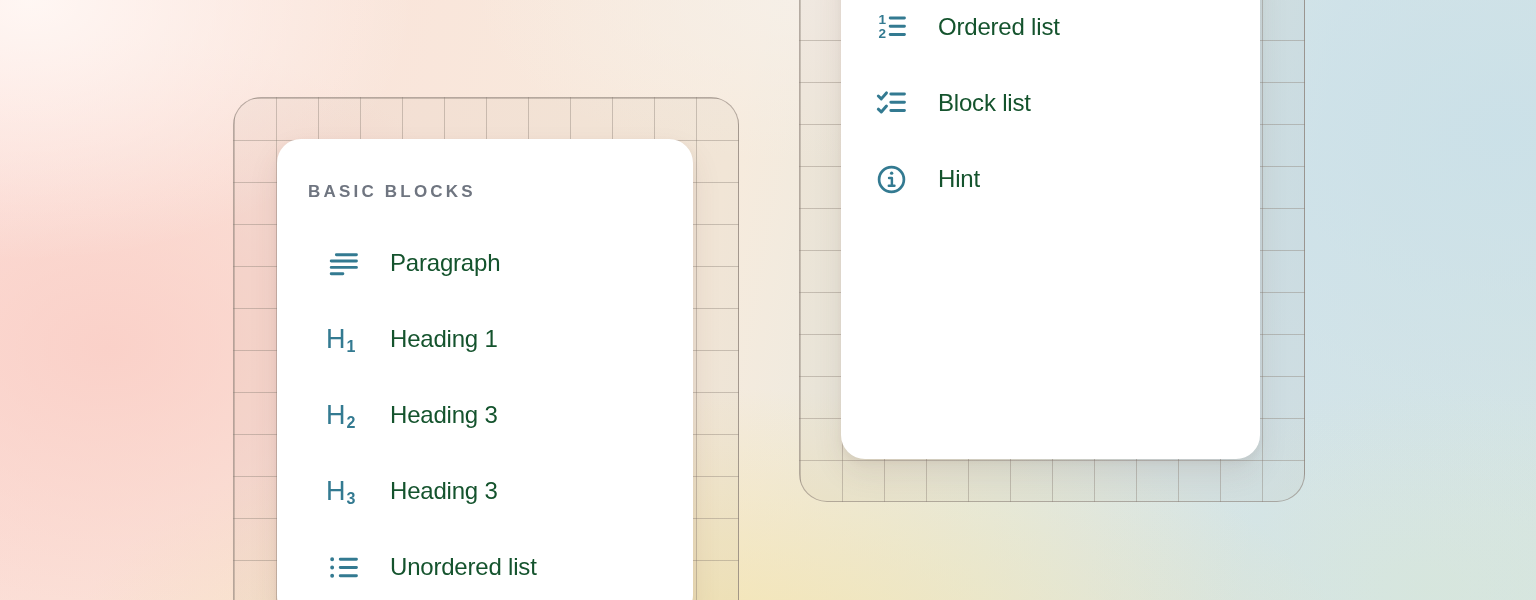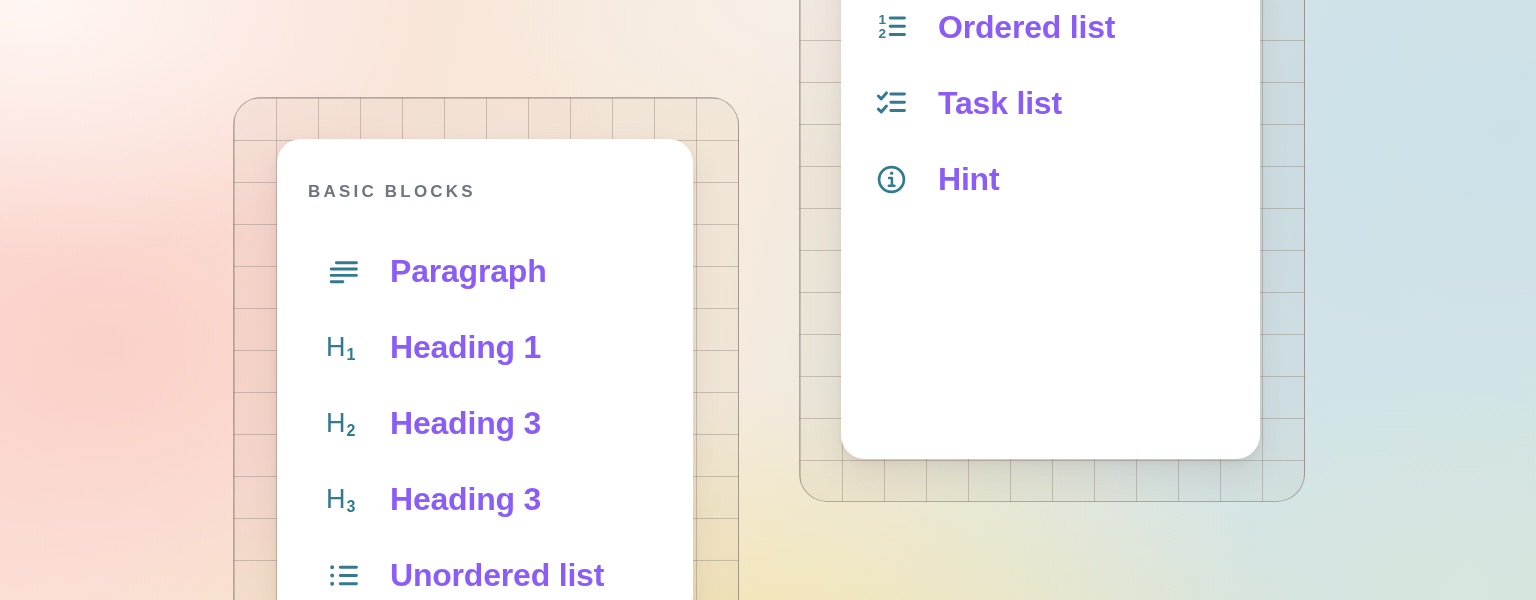--- a/index.html
+++ b/index.html
@@ -29,38 +29,38 @@
   }
   #board-left{left:233px;top:97px;width:506px;height:560px;}
   #board-right{left:799px;top:-45px;width:506px;height:547px;}
   .card{
     position:absolute;background:#ffffff;border-radius:24px;
     box-shadow:0 14px 30px rgba(95,62,50,.10), 0 3px 8px rgba(60,40,30,.05);
   }
   #card-left{left:277px;top:139px;width:416px;height:480px;}
   #card-right{left:841px;top:-49px;width:419px;height:508px;}
   .section-label{
-    margin:43px 0 11px 31px;
+    margin:43px 0 3px 31px;
     font-size:17px;font-weight:700;letter-spacing:3.2px;
     line-height:20px;color:#6f7580;
   }
   .items{padding-top:20px;}
   #card-right .items{padding-top:38px;}
   .item{
     height:76px;display:flex;align-items:center;
     padding-left:49px;cursor:pointer;
   }
   #card-right .item{padding-left:33px;}
   .item .ic{
     width:34px;height:34px;flex:0 0 34px;margin-right:30px;
     display:flex;align-items:center;justify-content:center;color:#337a91;
   }
   .item .ic svg{display:block;}
   .item .lbl{
-    font-size:32px;font-weight:700;color:#8b5cf6;letter-spacing:-.2px;
+    font-size:24px;font-weight:400;color:#14532d;letter-spacing:-.2px;
     white-space:nowrap;
   }
   .hicon{
     font-size:27px;font-weight:400;color:#337a91;line-height:1;
     display:flex;align-items:baseline;width:100%;justify-content:flex-start;
   }
   .hicon .sub{font-size:16px;font-weight:600;margin-left:1px;position:relative;top:4px;}
 </style>
 </head>
 <body>
@@ -125,21 +125,21 @@
         </span>
         <span class="lbl">Ordered list</span>
       </div>
       <div class="item">
         <span class="ic">
           <svg width="31" height="31" viewBox="0 0 24 24" fill="none" stroke="currentColor" stroke-linecap="round" stroke-linejoin="round" stroke-width="2.3">
       <path d="M11.5 4.6H22M11.5 11H22M11.5 17.4H22"></path>
       <path d="M1.8 6.2l2.3 2.2 4-4.6M1.8 16.4l2.3 2.2 4-4.6"></path>
           </svg>
         </span>
-        <span class="lbl">Task list</span>
+        <span class="lbl">Block list</span>
       </div>
       <div class="item">
         <span class="ic">
           <svg width="31" height="31" viewBox="0 0 24 24" fill="none" stroke="currentColor" stroke-linecap="round" stroke-linejoin="round" stroke-width="2.1">
       <circle cx="12" cy="12" r="9.6"></circle>
       <path stroke-width="1.9" d="M10.1 10.9h2.2v6M9.9 16.9h4.4"></path>
       <path stroke-width="2.6" d="M12.1 7.1h.01"></path>
           </svg>
         </span>
         <span class="lbl">Hint</span>

